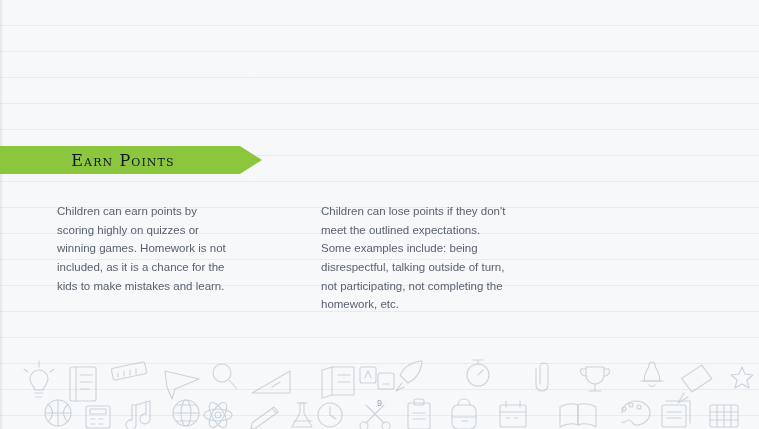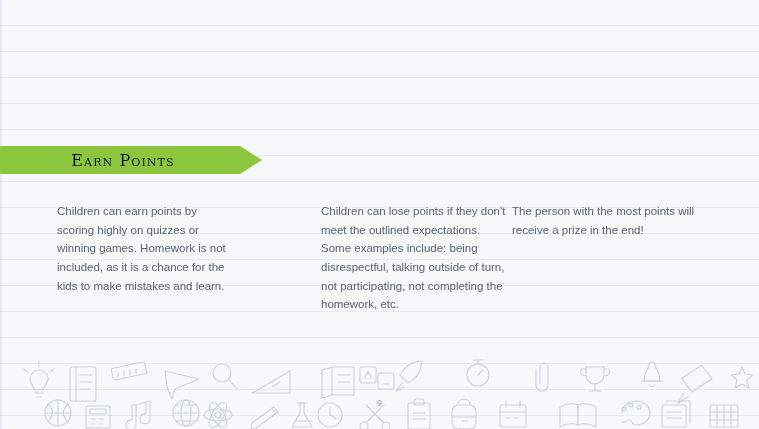--- a/index.html
+++ b/index.html
@@ -138,21 +138,20 @@
 
   <div class="arrow-row">
     <div class="arrow arrow-1" style="background: rgb(140, 198, 63);">
       <span class="arrow-label">Earn Points</span>
     </div>
   </div>
 
   <div class="columns">
     <div class="col col-1">Children can earn points by scoring highly on quizzes or winning games. Homework is not included, as it is a chance for the kids to make mistakes and learn.</div>
     <div class="col col-2">Children can lose points if they don't meet the outlined expectations. Some examples include: being disrespectful, talking outside of turn, not participating, not completing the homework, etc.</div>
-    <div class="col col-3">The person with the most points will receive a prize in the end!</div>
   </div>
 
   <div class="doodle-band">
     <svg width="759" height="78" viewBox="0 0 759 78" xmlns="http://www.w3.org/2000/svg">
       <g fill="none" stroke="#9fb0bd" stroke-width="1.1" stroke-linecap="round" stroke-linejoin="round">
 
         <g>
           <path d="M30 28 a9 9 0 0 1 18 0 c0 5 -4 7 -5 11 h-8 c-1 -4 -5 -6 -5 -11 z"></path>
           <path d="M35 42 h8 M36 46 h6"></path>
           <path d="M39 10 v6 M24 18 l4 3 M54 18 l-4 3"></path>

